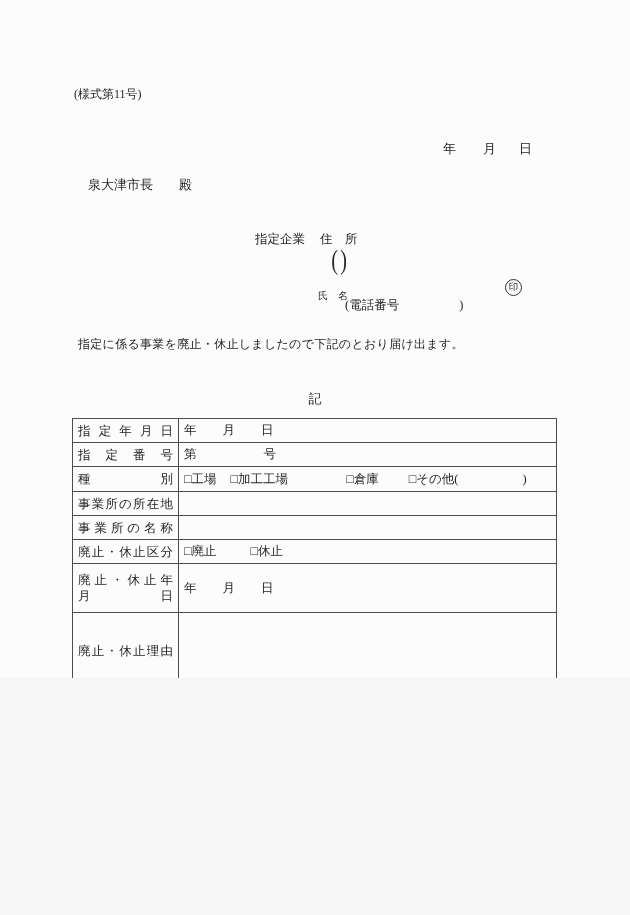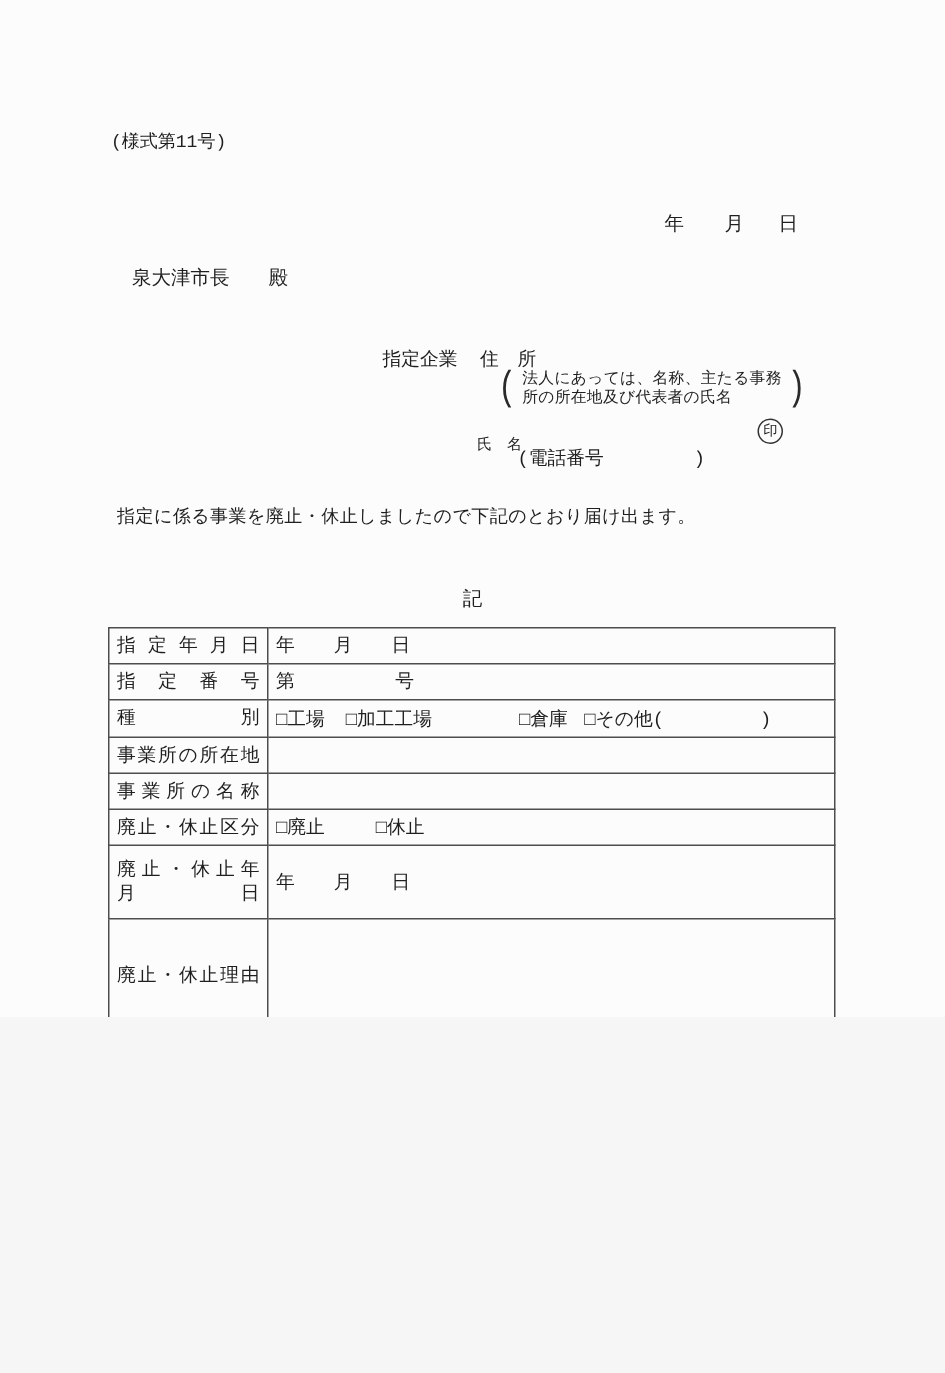--- a/index.html
+++ b/index.html
@@ -7,21 +7,20 @@
     width:630px;height:915px;
     background:#f6f6f6;
     font-family:"Liberation Serif","DejaVu Serif",serif;
   }
   .page{
     position:relative;
     width:630px;height:678px;
     background:#fcfcfc;
     color:#1f1f1f;
     overflow:hidden;
-    font-family:Liberation Mono, monospace;
   }
   .abs{position:absolute;white-space:nowrap;}
 
   .form-number{left:74px;top:86px;font-size:12px;}
   .title{left:0;top:102px;width:630px;text-align:center;font-size:13px;letter-spacing:0.5px;}
   .date-line{left:443px;top:140px;font-size:13px;}
   .date-line .g1{margin-left:27px;}
   .date-line .g2{margin-left:23px;}
   .addressee{left:88px;top:176px;font-size:13px;}
   .addressee .honorific{margin-left:26px;}
@@ -60,21 +59,21 @@
   tr.r-md{height:25px;}
   tr.r-tall{height:49px;}
   tr.r-xl{height:76px;}
   .jc{display:flex;justify-content:space-between;width:100%;line-height:16px;}
   .v-ind{padding-left:58px;}
   .v-ind .g{margin-left:26px;}
   .num .suffix{margin-left:67px;}
   .opts span{display:inline-block;}
   .type-opts .o1{margin-right:14px;}
   .type-opts .o2{margin-right:25px;}
-  .type-opts .o3{margin-right:11px;padding-left:33px;}
+  .type-opts .o3{margin-right:30px;padding-left:33px;}
   .type-opts .oc{margin-left:64px;}
   .status-opts .o1{margin-right:34px;}
 </style>
 </head>
 <body>
 
 <div class="page">
 
   <div class="abs form-number">(様式第11号)</div>
 
@@ -86,24 +85,20 @@
   <div class="abs addressee">
     <span>泉大津市長</span><span class="honorific">殿</span>
   </div>
 
   <div class="abs applicant-line1">
     <span>指定企業</span><span class="addr">住　所</span>
   </div>
 
   <div class="abs note">
     <span class="paren">(</span>
-    <span class="lines">
-      <span>法人にあっては、名称、主たる事務</span><br>
-      <span>所の所在地及び代表者の氏名</span>
-    </span>
     <span class="paren">)</span>
   </div>
 
   <div class="abs name-line">
     <span>氏　名</span>
   </div>
 
   <div class="abs seal">印</div>
 
   <div class="abs phone-line">

